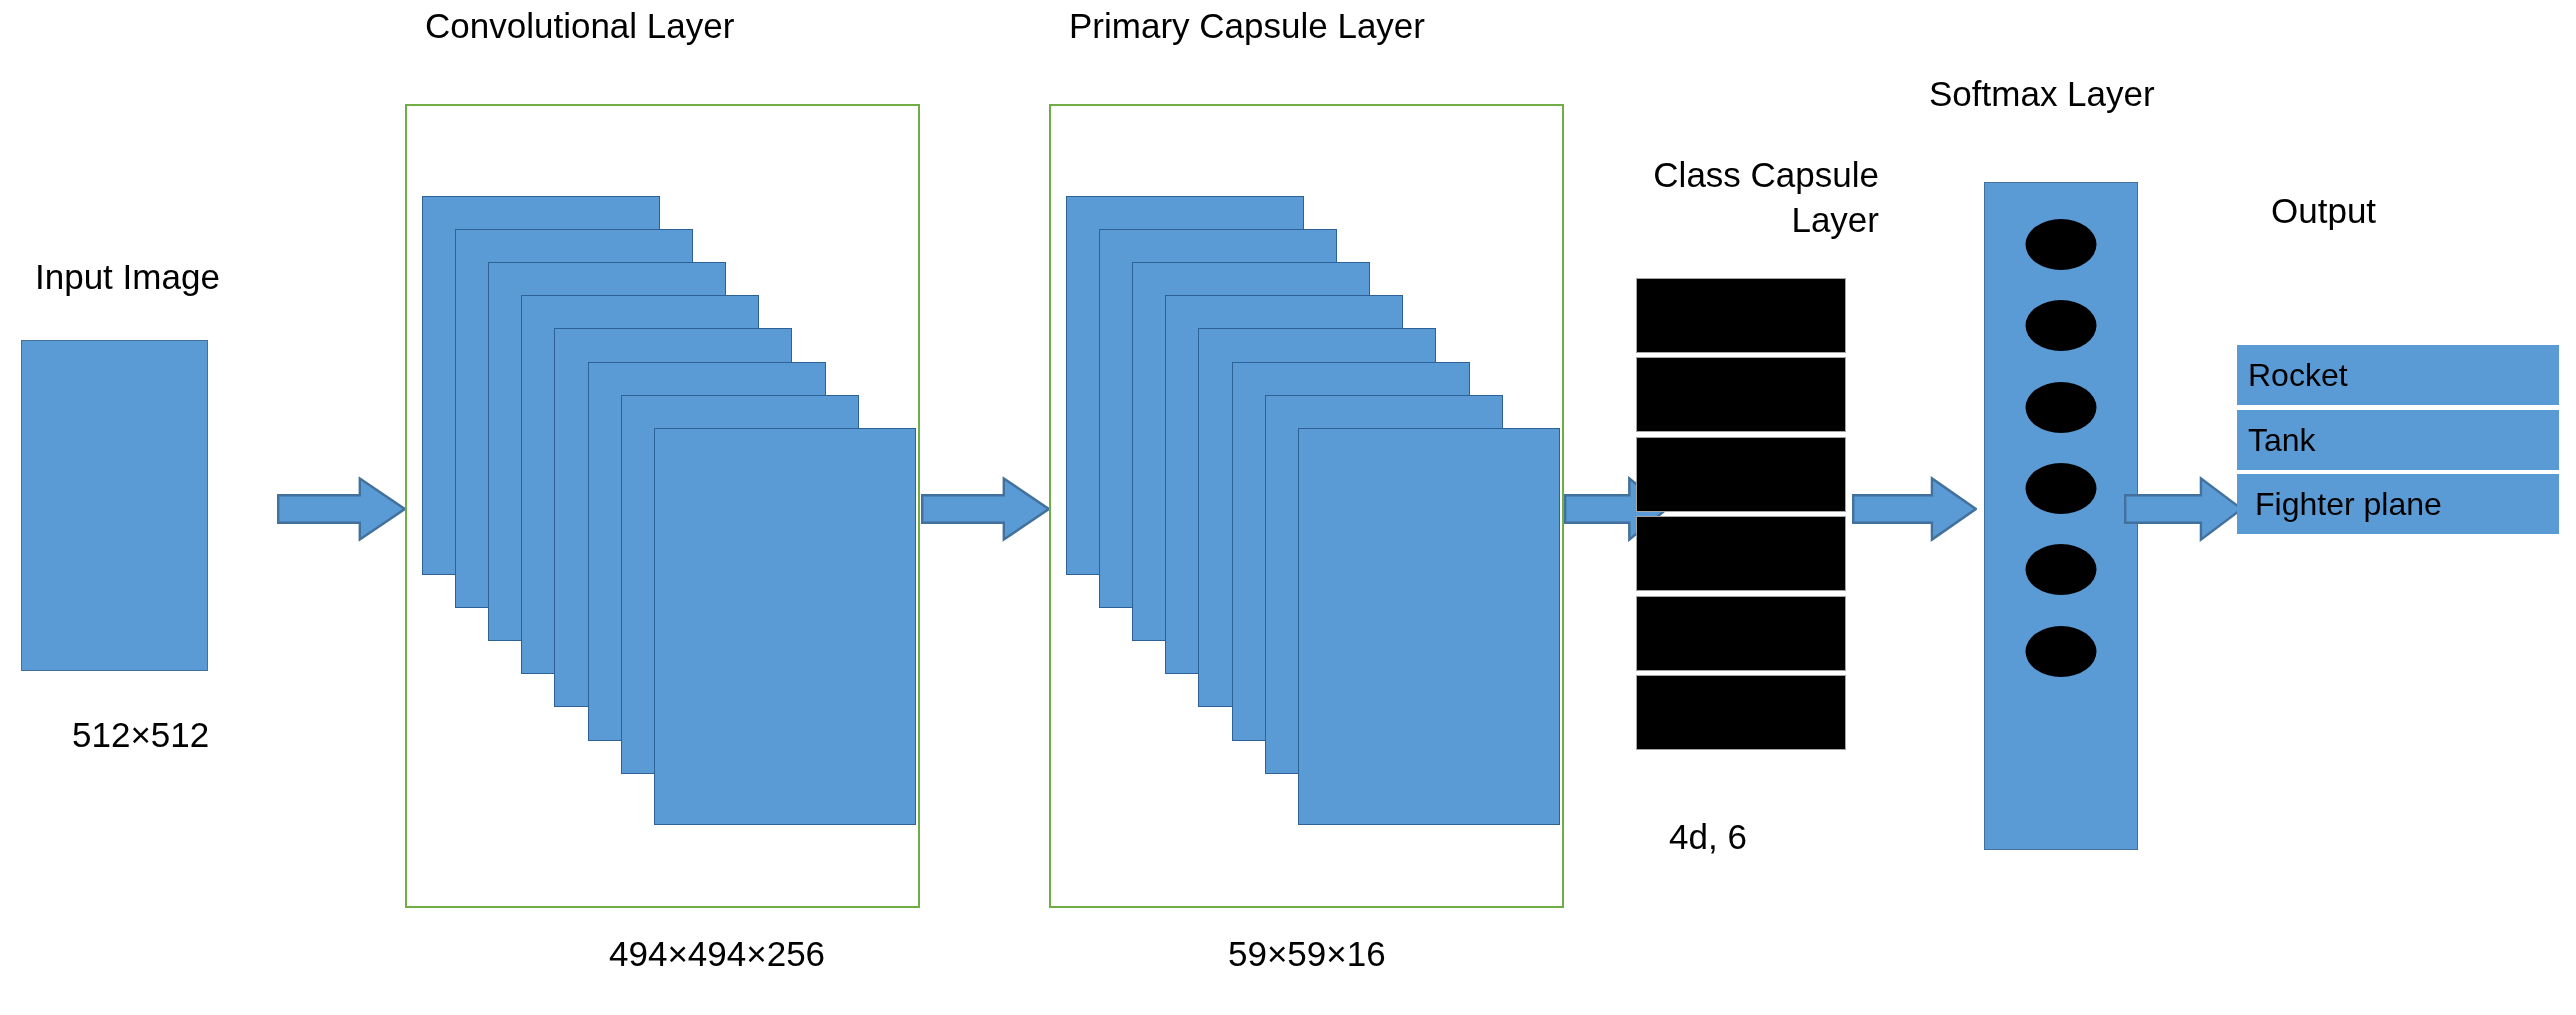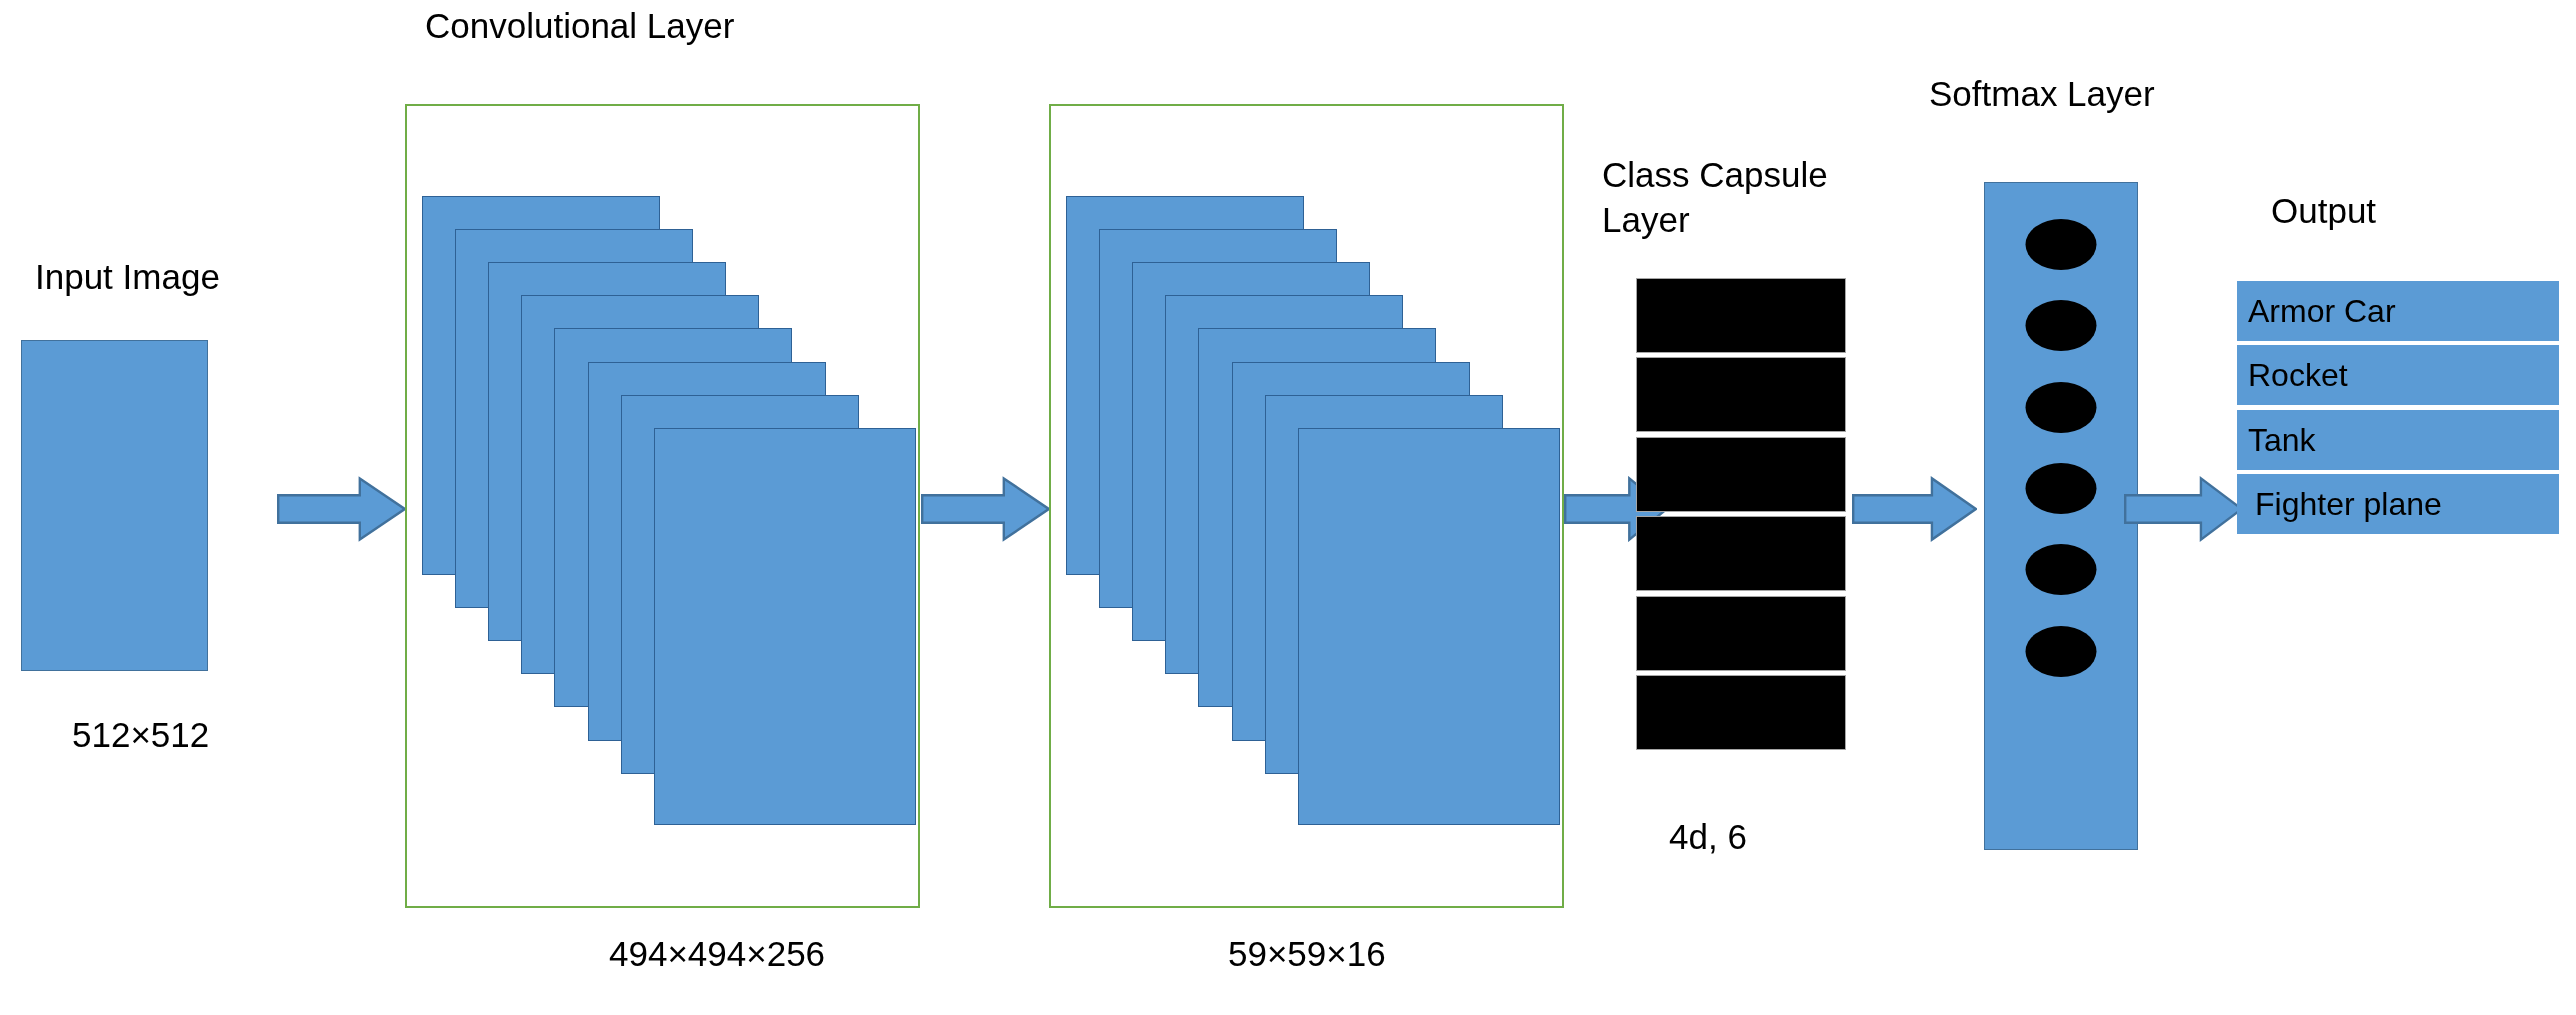--- a/index.html
+++ b/index.html
@@ -19,21 +19,21 @@
   }
   .lbl {
     position: absolute;
     color: #000000;
     font-family: "Liberation Sans", sans-serif;
     font-weight: 400;
     white-space: nowrap;
     line-height: 1.18;
   }
   .lbl-c {
-    text-align: left;
+    text-align: right;
     white-space: normal;
   }
   
   .group-box {
     position: absolute;
     border: 2.4px solid #70AD47;
     box-sizing: border-box;
     background: transparent;
   }
   
@@ -131,20 +131,21 @@
   </div>
 
   <div class="lbl" style="left:609px; top:933px; font-size:35px;">494×494×256</div>
 
   <div class="arrow" style="left:921px; top:476px; width:129px; height:66px;">
     <svg viewBox="0 0 215 110" preserveAspectRatio="none">
       <polygon points="2,32 138,32 138,4 213,55 138,106 138,78 2,78" fill="#5B9BD5" stroke="#41719C" stroke-width="4"></polygon>
     </svg>
   </div>
 
+  <div class="lbl" style="left:1069px; top:4.8px; font-size:35px;">Primary Capsule Layer</div>
 
   <div class="group-box" style="left:1049px; top:104px; width:515px; height:804px;"></div>
 
   <div class="stack" style="left:1066px; top:196px; width:494px; height:590px;">
     <div class="card" style="left:0px;   top:0px;   width:238px; height:379px; z-index:1;"></div>
     <div class="card" style="left:33px;  top:33px;  width:238px; height:379px; z-index:2;"></div>
     <div class="card" style="left:66px; top:66px; width:238px; height:379px; z-index:3;"></div>
     <div class="card" style="left:99px; top:99px; width:238px; height:379px; z-index:4;"></div>
     <div class="card" style="left:132px; top:132px; width:238px; height:379px; z-index:5;"></div>
     <div class="card" style="left:166px; top:166px; width:238px; height:379px; z-index:6;"></div>
@@ -193,23 +194,20 @@
 
   <div class="arrow" style="left:2124px; top:476px; width:119px; height:66px;">
     <svg viewBox="0 0 198 110" preserveAspectRatio="none">
       <polygon points="2,32 128,32 128,4 196,55 128,106 128,78 2,78" fill="#5B9BD5" stroke="#41719C" stroke-width="4"></polygon>
     </svg>
   </div>
 
   <div class="lbl" style="left:2271px; top:190px; font-size:35px;text-align:center;">Output</div>
 
   <div style="position:absolute; left:2237px; top:281px; width:322px; height:409px;">
-    <div class="out-row" style="left:0; top:0px;   width:100%; height:60px;">
-      <span>Armor Car</span>
-    </div>
     <div class="out-row" style="left:0; top:64px; width:100%; height:60px;">
       <span>Rocket</span>
     </div>
     <div class="out-row" style="left:0; top:129px; width:100%; height:60px;">
       <span>Tank</span>
     </div>
     <div class="out-row" style="left:0; top:193px; width:100%; height:60px;padding-left:18px;">
       <span>Fighter plane</span>
     </div>
   </div>

